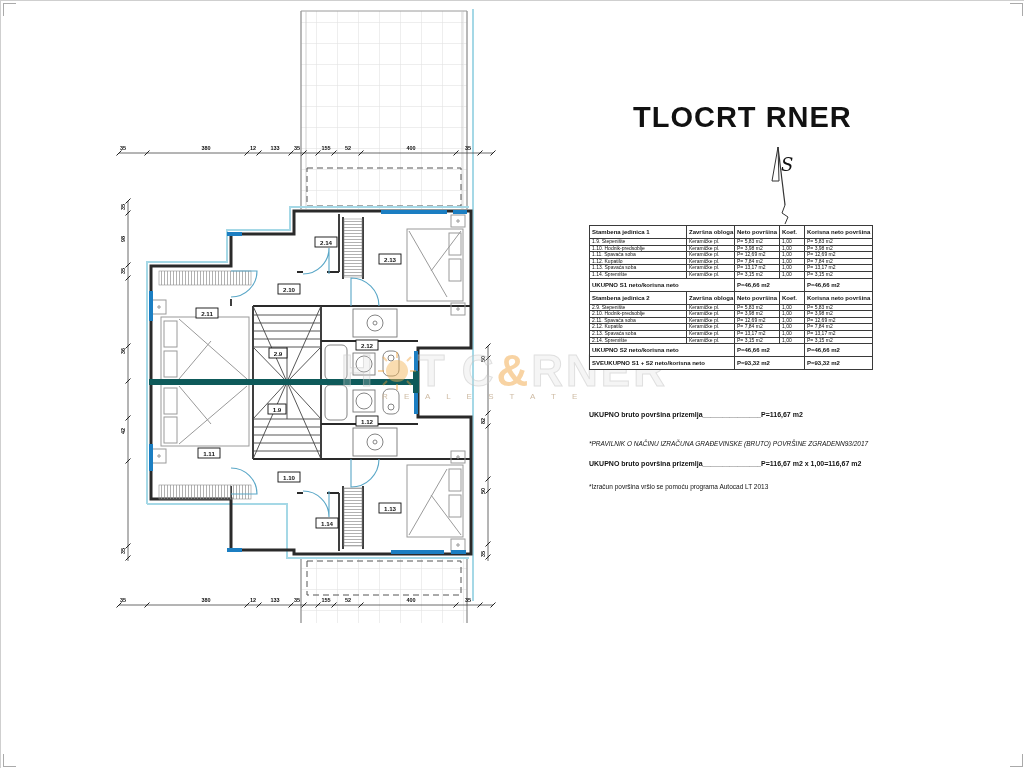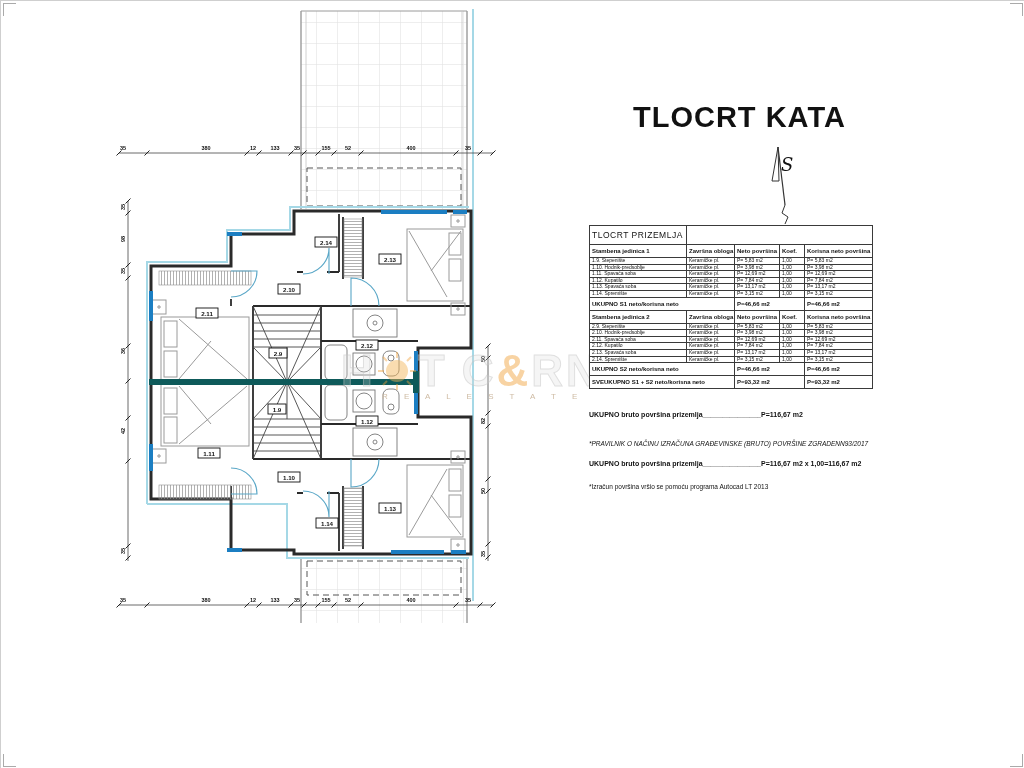--- a/index.html
+++ b/index.html
@@ -328,44 +328,40 @@
       </svg>
     </span>
     <span class="ltr">T</span>
     <span class="ltr" style="width:14px;"> </span>
     <span class="ltr">C</span>
     <span class="ltr amp">&amp;</span>
     <span class="ltr">RNER</span>
   </div>
   <div class="wm-sub">R E A L   E S T A T E</div>
 
-  <div class="drawing-title">TLOCRT KATA</div>
+  <div class="drawing-title">TLOCRT RNER</div>
 
   <div class="north">
     <svg width="40" height="85" viewBox="0 0 40 85">
       <line x1="14" y1="8" x2="21" y2="66" stroke="#333" stroke-width="1.2"></line>
       <path d="M14,8 L8,42 L15,42 Z" fill="none" stroke="#333" stroke-width="1"></path>
       <path d="M21,66 L18,74 L24,78 L21,85" fill="none" stroke="#333" stroke-width="1"></path>
       <text x="17" y="32" font-size="18" font-style="italic" font-family="DejaVu Serif, serif" fill="#111">S</text>
     </svg>
   </div>
 
   <table class="area-table" id="area-table">
     <colgroup>
       <col style="width:97px">
         <col style="width:48px">
         <col style="width:45px">
       <col style="width:25px">
         <col style="width:68px">
     </colgroup>
     <tbody id="area-table-body">
-        <tr class="t-title">
-          <td colspan="1">TLOCRT PRIZEMLJA</td>
-          <td colspan="4"></td>
-        </tr>
         <tr class="t-head">
           <td>Stambena jedinica 1</td>
           <td>Završna obloga</td>
           <td>Neto površina</td>
           <td>Koef.</td>
           <td>Korisna neto površina</td>
         </tr>
         <tr class="t-row">
           <td>1.9. Stepenište</td>
           <td>Keramičke pl.</td>

